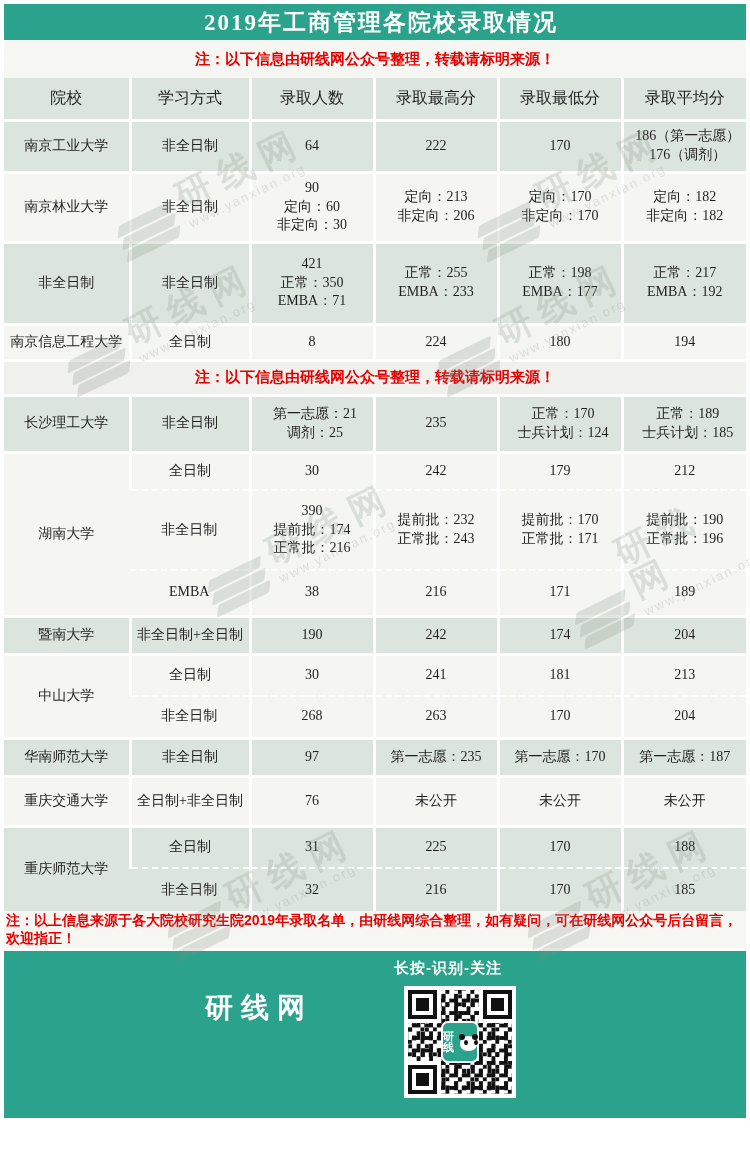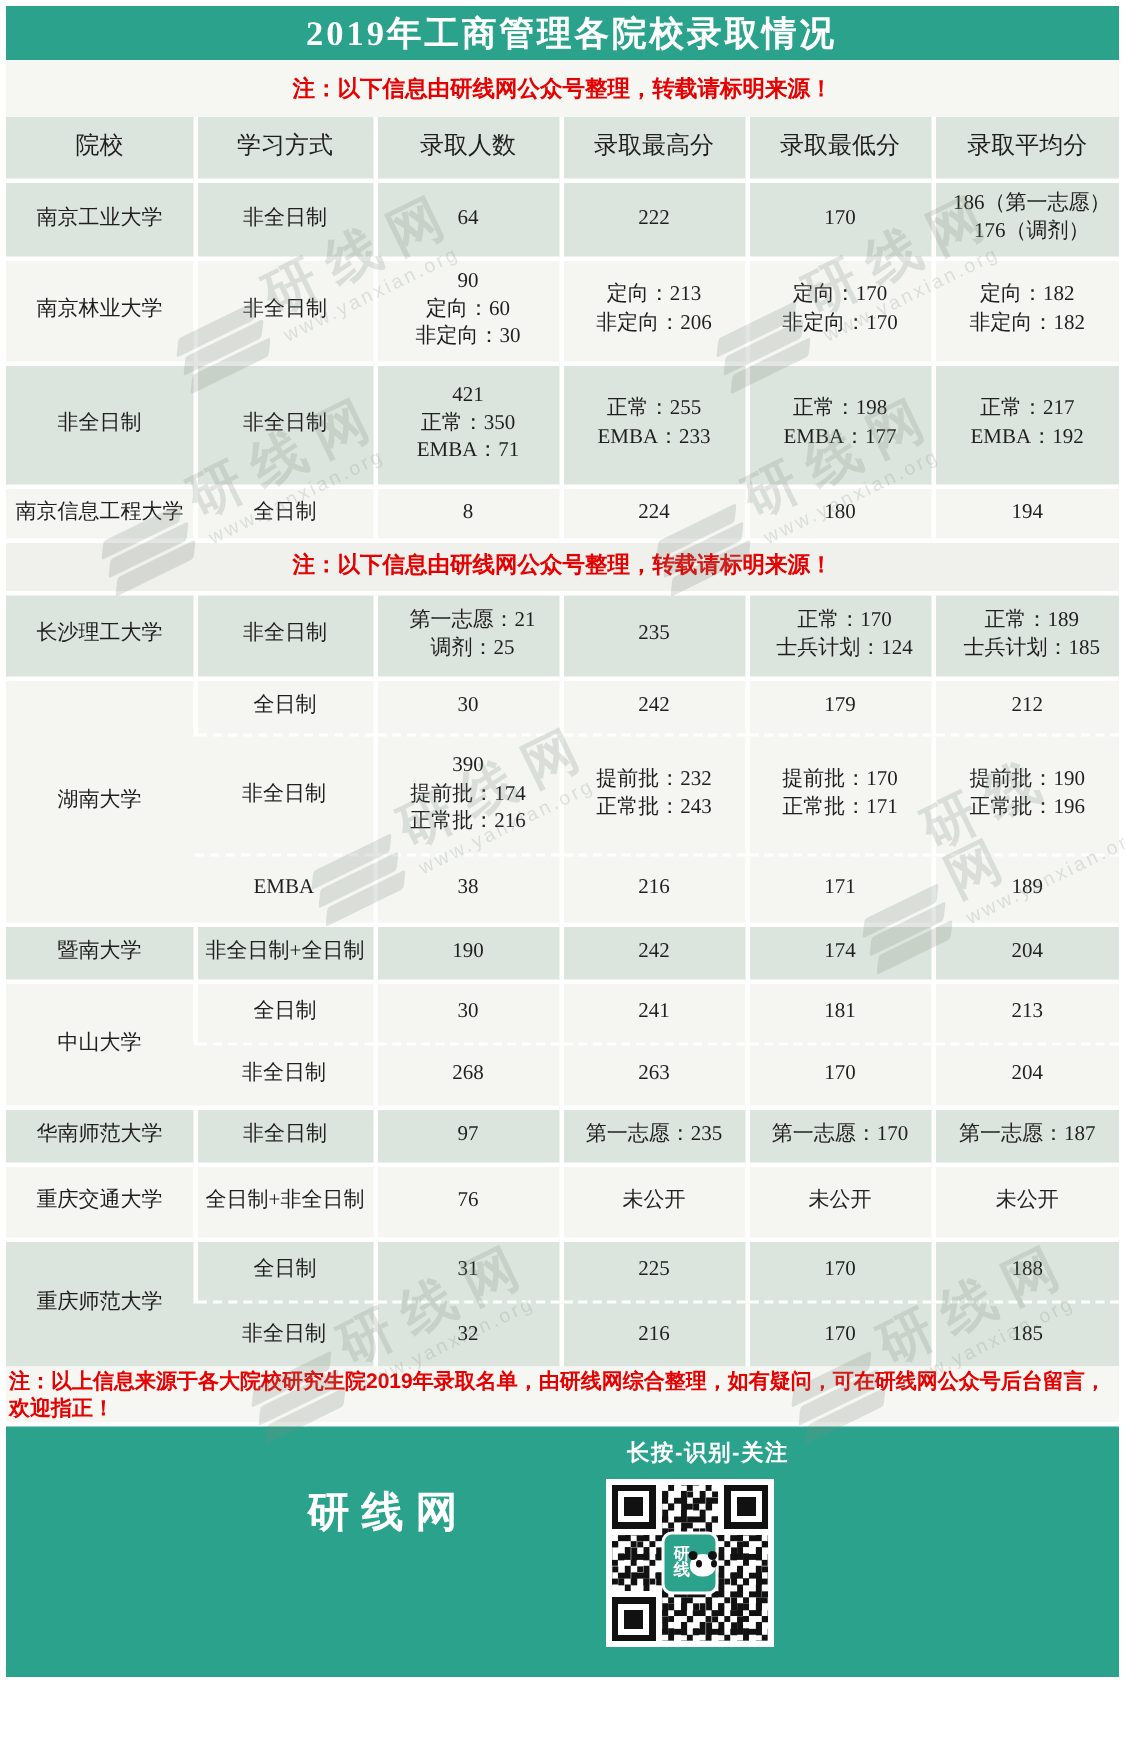--- a/index.html
+++ b/index.html
@@ -65,21 +65,21 @@
   }
   .wm-url { font-size:13px; letter-spacing:2px; margin-top:2px; }
   
   .footer { position:relative; height:167px; background:#2aa28c; margin-top:3px; color:#fff; }
   .brand-col { position:absolute; left:110px; top:38px; width:290px; text-align:center; }
   .brand   { font-size:28px; font-weight:bold; letter-spacing:8px;
              font-family:"Liberation Serif","DejaVu Serif",serif; }
   .slogan  { font-size:27px; font-weight:bold; letter-spacing:6px; margin-top:14px;
              font-family:"Liberation Serif","DejaVu Serif",serif; }
   .site    { font-size:14px; font-weight:bold; margin-top:18px; letter-spacing:0.5px; }
-  .qr-col { position:absolute; left:390px; top:8px; width:132px; text-align:right; }
+  .qr-col { position:absolute; left:390px; top:8px; width:132px; text-align:left; }
   .qr-caption { font-size:15px; font-weight:bold; letter-spacing:1px; }
   .qr { position:relative; width:112px; height:112px; background:#fff;
         margin:8px auto 0; padding:4px; }
   .qr svg { display:block; width:104px; height:104px; }
   .qr-logo {
     position:absolute; left:50%; top:50%; transform:translate(-50%,-50%);
     width:38px; height:42px; background:#2aa28c; border:2px solid #fff; border-radius:7px;
     display:flex; flex-direction:row; align-items:center; justify-content:center;
   }
   .qr-logo-text { font-size:11px; font-weight:bold; color:#fff; line-height:1; }

